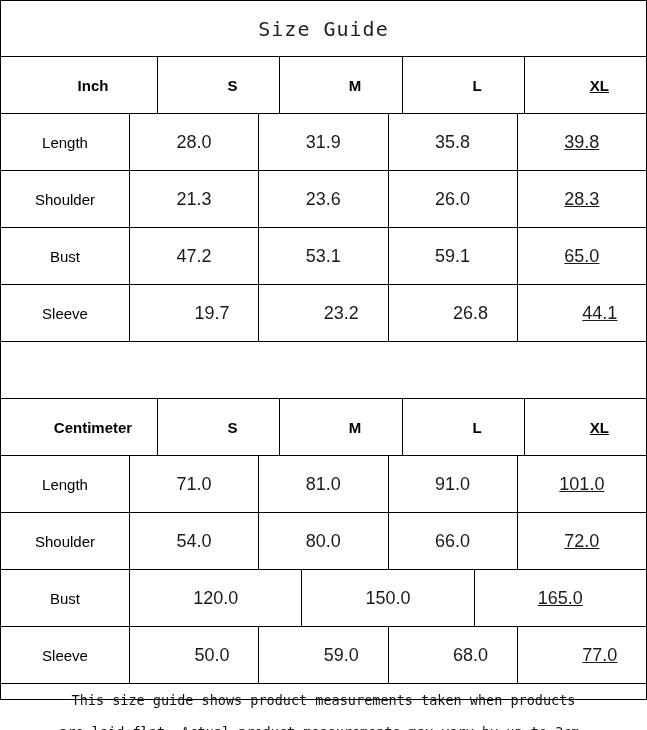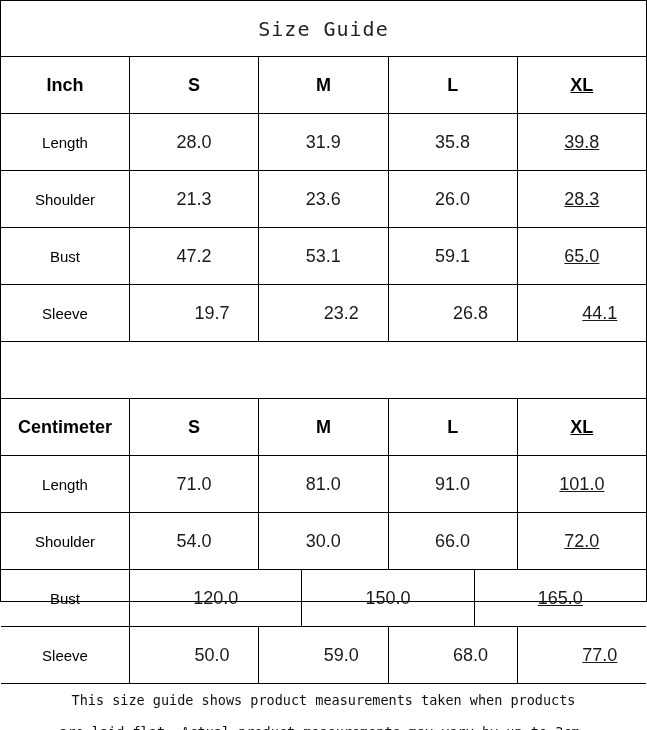--- a/index.html
+++ b/index.html
@@ -10,21 +10,21 @@
   body {
     width: 647px;
     height: 730px;
     font-family: "Liberation Sans", sans-serif;
     color: #000000;
     overflow: hidden;
   }
 
   .size-guide {
     width: 647px;
-    height: 602px;
+    height: 700px;
     box-sizing: border-box;
     border: 1px solid #000000;
     display: flex;
     flex-direction: column;
     background: #ffffff;
   }
 
   
   .title-row {
     height: 55px;
@@ -58,21 +58,21 @@
     justify-content: center;
     border-right: 1px solid #000000;
     font-size: 15px;
     text-align: center;
   }
   .cell:last-child { border-right: none; text-decoration: underline; }
 
   .col-label { flex: 0 0 129px; }
   .col-val   { flex: 1 1 0; }
 
-  .head-cell  { font-weight: bold; font-size: 18px; }
+  .head-cell  { font-weight: bold; font-size: 15px; margin-left: 28px; }
   .label-cell { font-weight: normal; font-size: 15px; }
   .val-cell   { font-weight: 400; font-size: 18px; color: #1a1a1a; }
 
   
   .spacer-row {
     flex: 0 0 56px;
     height: 56px;
     border-bottom: 1px solid #000000;
   }
 
@@ -156,21 +156,21 @@
     <div class="cell col-label label-cell">Length</div>
     <div class="cell col-val val-cell">71.0</div>
     <div class="cell col-val val-cell">81.0</div>
     <div class="cell col-val val-cell">91.0</div>
     <div class="cell col-val val-cell">101.0</div>
   </div>
 
   <div class="row">
     <div class="cell col-label label-cell">Shoulder</div>
     <div class="cell col-val val-cell">54.0</div>
-    <div class="cell col-val val-cell">30.0</div>
+    <div class="cell col-val val-cell">80.0</div>
     <div class="cell col-val val-cell">66.0</div>
     <div class="cell col-val val-cell">72.0</div>
   </div>
 
   <div class="row">
     <div class="cell col-label label-cell">Bust</div>
     <div class="cell col-val val-cell">120.0</div>
     <div class="cell col-val val-cell">150.0</div>
     <div class="cell col-val val-cell">165.0</div>
   </div>

